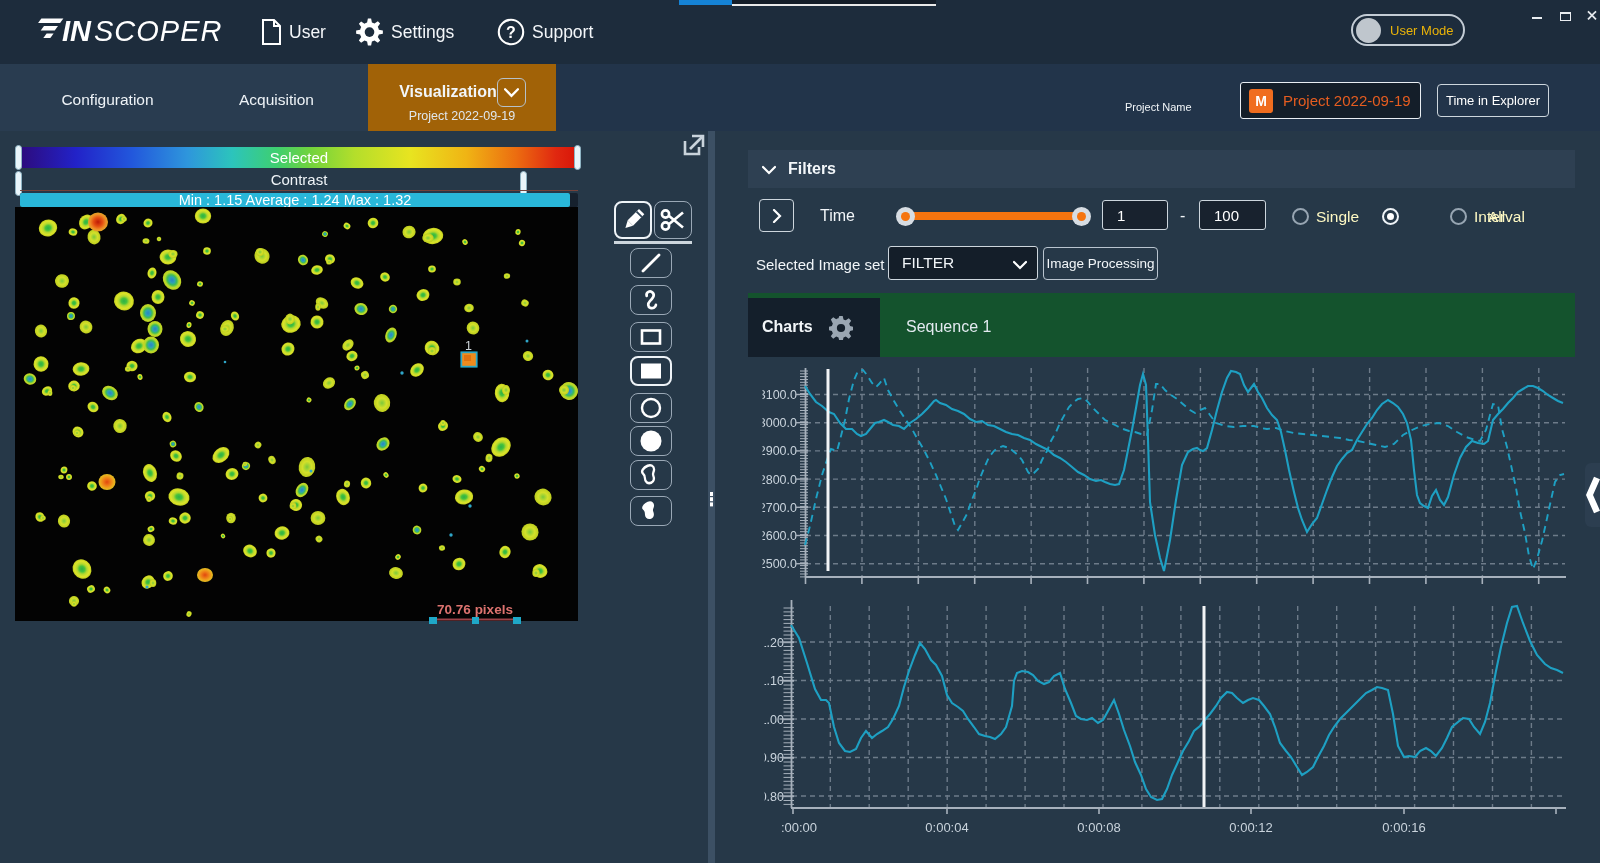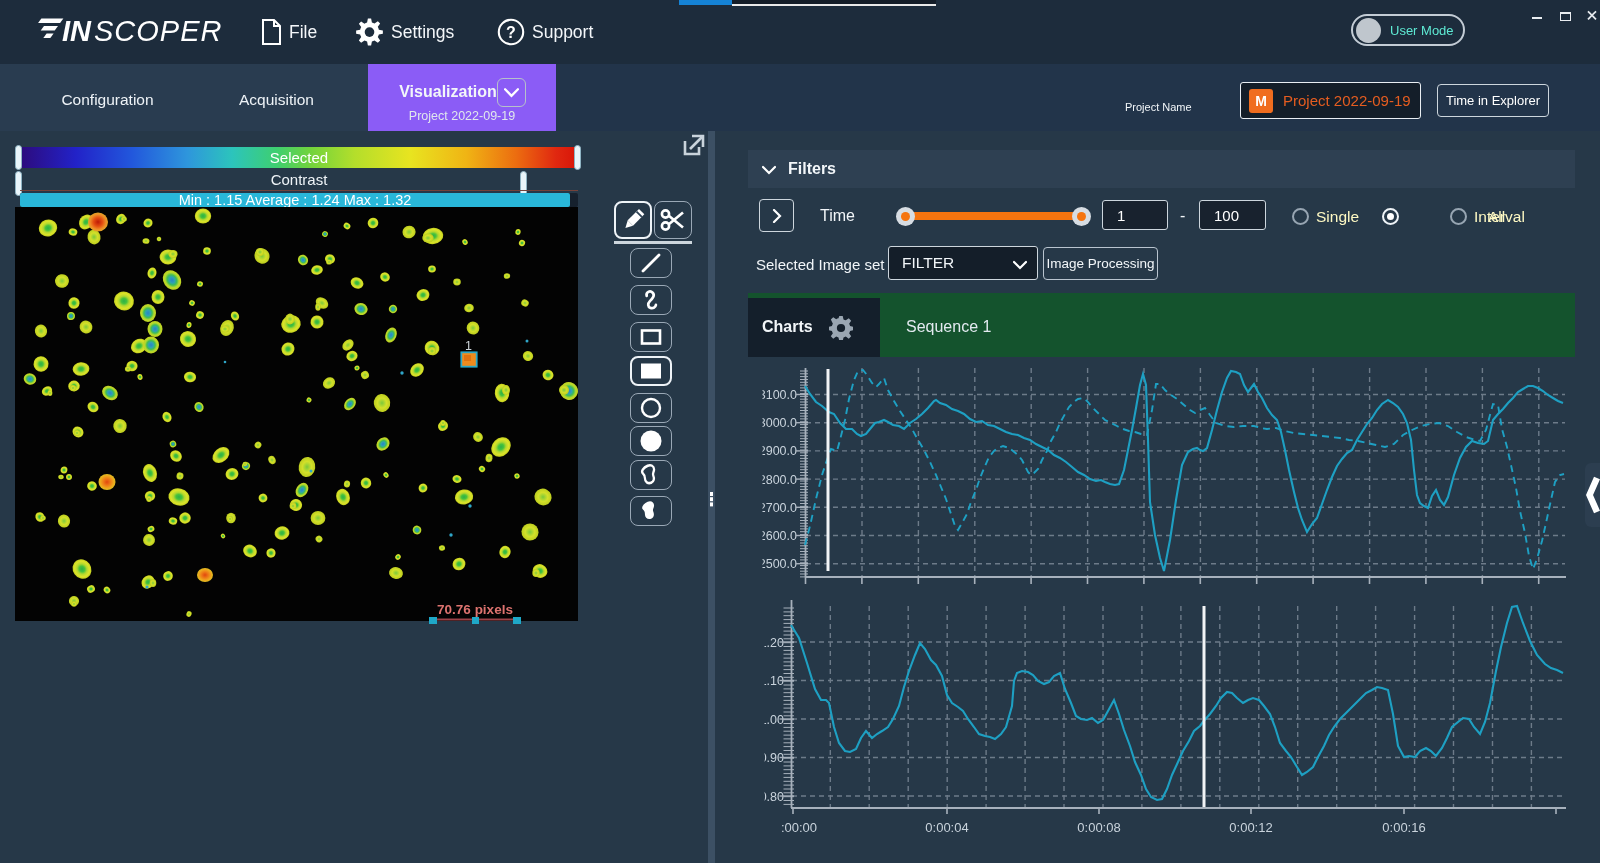--- a/index.html
+++ b/index.html
@@ -3,27 +3,27 @@
 *{margin:0;padding:0;box-sizing:border-box}
 html,body{width:1600px;height:863px;overflow:hidden;background:#263848;
  font-family:"Liberation Sans",sans-serif;color:#f2f6f9;-webkit-font-smoothing:antialiased}
 #app{position:relative;width:1600px;height:863px}
 
 #topbar{position:absolute;left:0;top:0;width:1600px;height:64px;background:#1d2c3c}
 #logo{position:absolute;left:36px;top:14px;height:34px}
 .menuitem{position:absolute;top:0;height:64px;display:flex;align-items:center;gap:7px;
  font-size:17.5px;color:#f4f7fa}
 #usermode{position:absolute;left:1351px;top:14px;width:114px;height:32px;border:2px solid #c3ccd5;
- border-radius:17px;display:flex;align-items:center;font-size:13px;color:#5eead4}
+ border-radius:17px;display:flex;align-items:center;font-size:13px;color:#eab308}
 #usermode .knob{width:25px;height:25px;border-radius:50%;background:#bfc6cd;margin-left:3px;margin-right:9px}
 
 #tabbar{position:absolute;left:0;top:64px;width:1600px;height:66.5px;background:#22344a}
 .tab{position:absolute;top:0;height:66.5px;background:#293c50;display:flex;align-items:center;
  justify-content:center;font-size:15.5px;color:#eef3f7;padding-top:6px;box-sizing:border-box}
-#tabactive{position:absolute;left:368px;top:0;width:188px;height:66.5px;background:#8b5cf6}
+#tabactive{position:absolute;left:368px;top:0;width:188px;height:66.5px;background:#a16207}
 #vizlabel{position:absolute;left:0px;top:19px;width:160px;text-align:center;font-size:16px;font-weight:bold}
 #vizdrop{position:absolute;left:129px;top:14px;width:29px;height:29px;border:1.6px solid #b6c1ca;border-radius:6px}
 #vizsub{position:absolute;left:0;top:45px;width:188px;text-align:center;font-size:12.5px;color:#e0e7ed}
 #pname{position:absolute;left:1125px;top:0;height:66.5px;display:flex;align-items:center;font-size:11px;padding-top:20px;box-sizing:border-box}
 #pbox{position:absolute;left:1240px;top:18px;width:181px;height:37px;background:#141e29;
  border:1px solid #e9eef3;border-radius:3px;display:flex;align-items:center}
 #pbox .m{width:24px;height:24px;background:#f06d1f;border-radius:3px;margin-left:8px;
  display:flex;align-items:center;justify-content:center;font-size:14px;font-weight:bold;color:#fff}
 #pbox .t{margin-left:10px;font-size:15px;color:#e55d20;white-space:nowrap}
 #openexp{position:absolute;left:1437px;top:20px;width:112px;height:33px;border:1.5px solid #cdd6dd;
@@ -84,21 +84,21 @@
             <path d="M8 19.5 L15 19.5 L12.8 24 L5.8 24 Z" transform="skewX(-14) translate(7.5 0)"></path>
           </g>
           <text x="26" y="27" font-family="Liberation Sans, sans-serif" font-size="29" font-style="italic" font-weight="bold" fill="#fff">IN</text>
           <text x="58" y="27" font-family="Liberation Sans, sans-serif" font-size="29" font-style="italic" fill="#fff" letter-spacing="1">SCOPER</text>
         </svg></div>
 <div class="menuitem" style="left:261px">
         <svg style="" width="21" height="26" viewBox="0 0 21 26">
           <path d="M2 1 h11 l6 6 v18 h-17 z" fill="none" stroke="#fff" stroke-width="2"></path>
           <path d="M13 1 v6 h6" fill="none" stroke="#fff" stroke-width="2"></path>
         </svg>
-        <span>File</span>
+        <span>User</span>
       </div>
 <div class="menuitem" style="left:355px">
         <svg width="29" height="29" viewBox="0 0 36 35">
           <path fill="#fff" d="M16 0 h4 l1 5 a12 12 0 0 1 3.2 1.3 l4.2-2.9 2.8 2.8 -2.9 4.2 A12 12 0 0 1 29.6 14 l5 1 v4 l-5 1 a12 12 0 0 1-1.3 3.2 l2.9 4.2 -2.8 2.8 -4.2-2.9 a12 12 0 0 1-3.2 1.3 l-1 5 h-4 l-1-5 a12 12 0 0 1-3.2-1.3 l-4.2 2.9 -2.8-2.8 2.9-4.2 A12 12 0 0 1 6.4 20 l-5-1 v-4 l5-1 a12 12 0 0 1 1.3-3.2 L4.8 6.6 7.6 3.8 l4.2 2.9 A12 12 0 0 1 15 5 Z"></path>
           <circle cx="18" cy="17" r="6" fill="#1d2c3c"></circle>
         </svg>
         <span>Settings</span>
       </div>
 <div class="menuitem" style="left:497px">
         <svg style="" width="28" height="28" viewBox="0 0 28 28">

